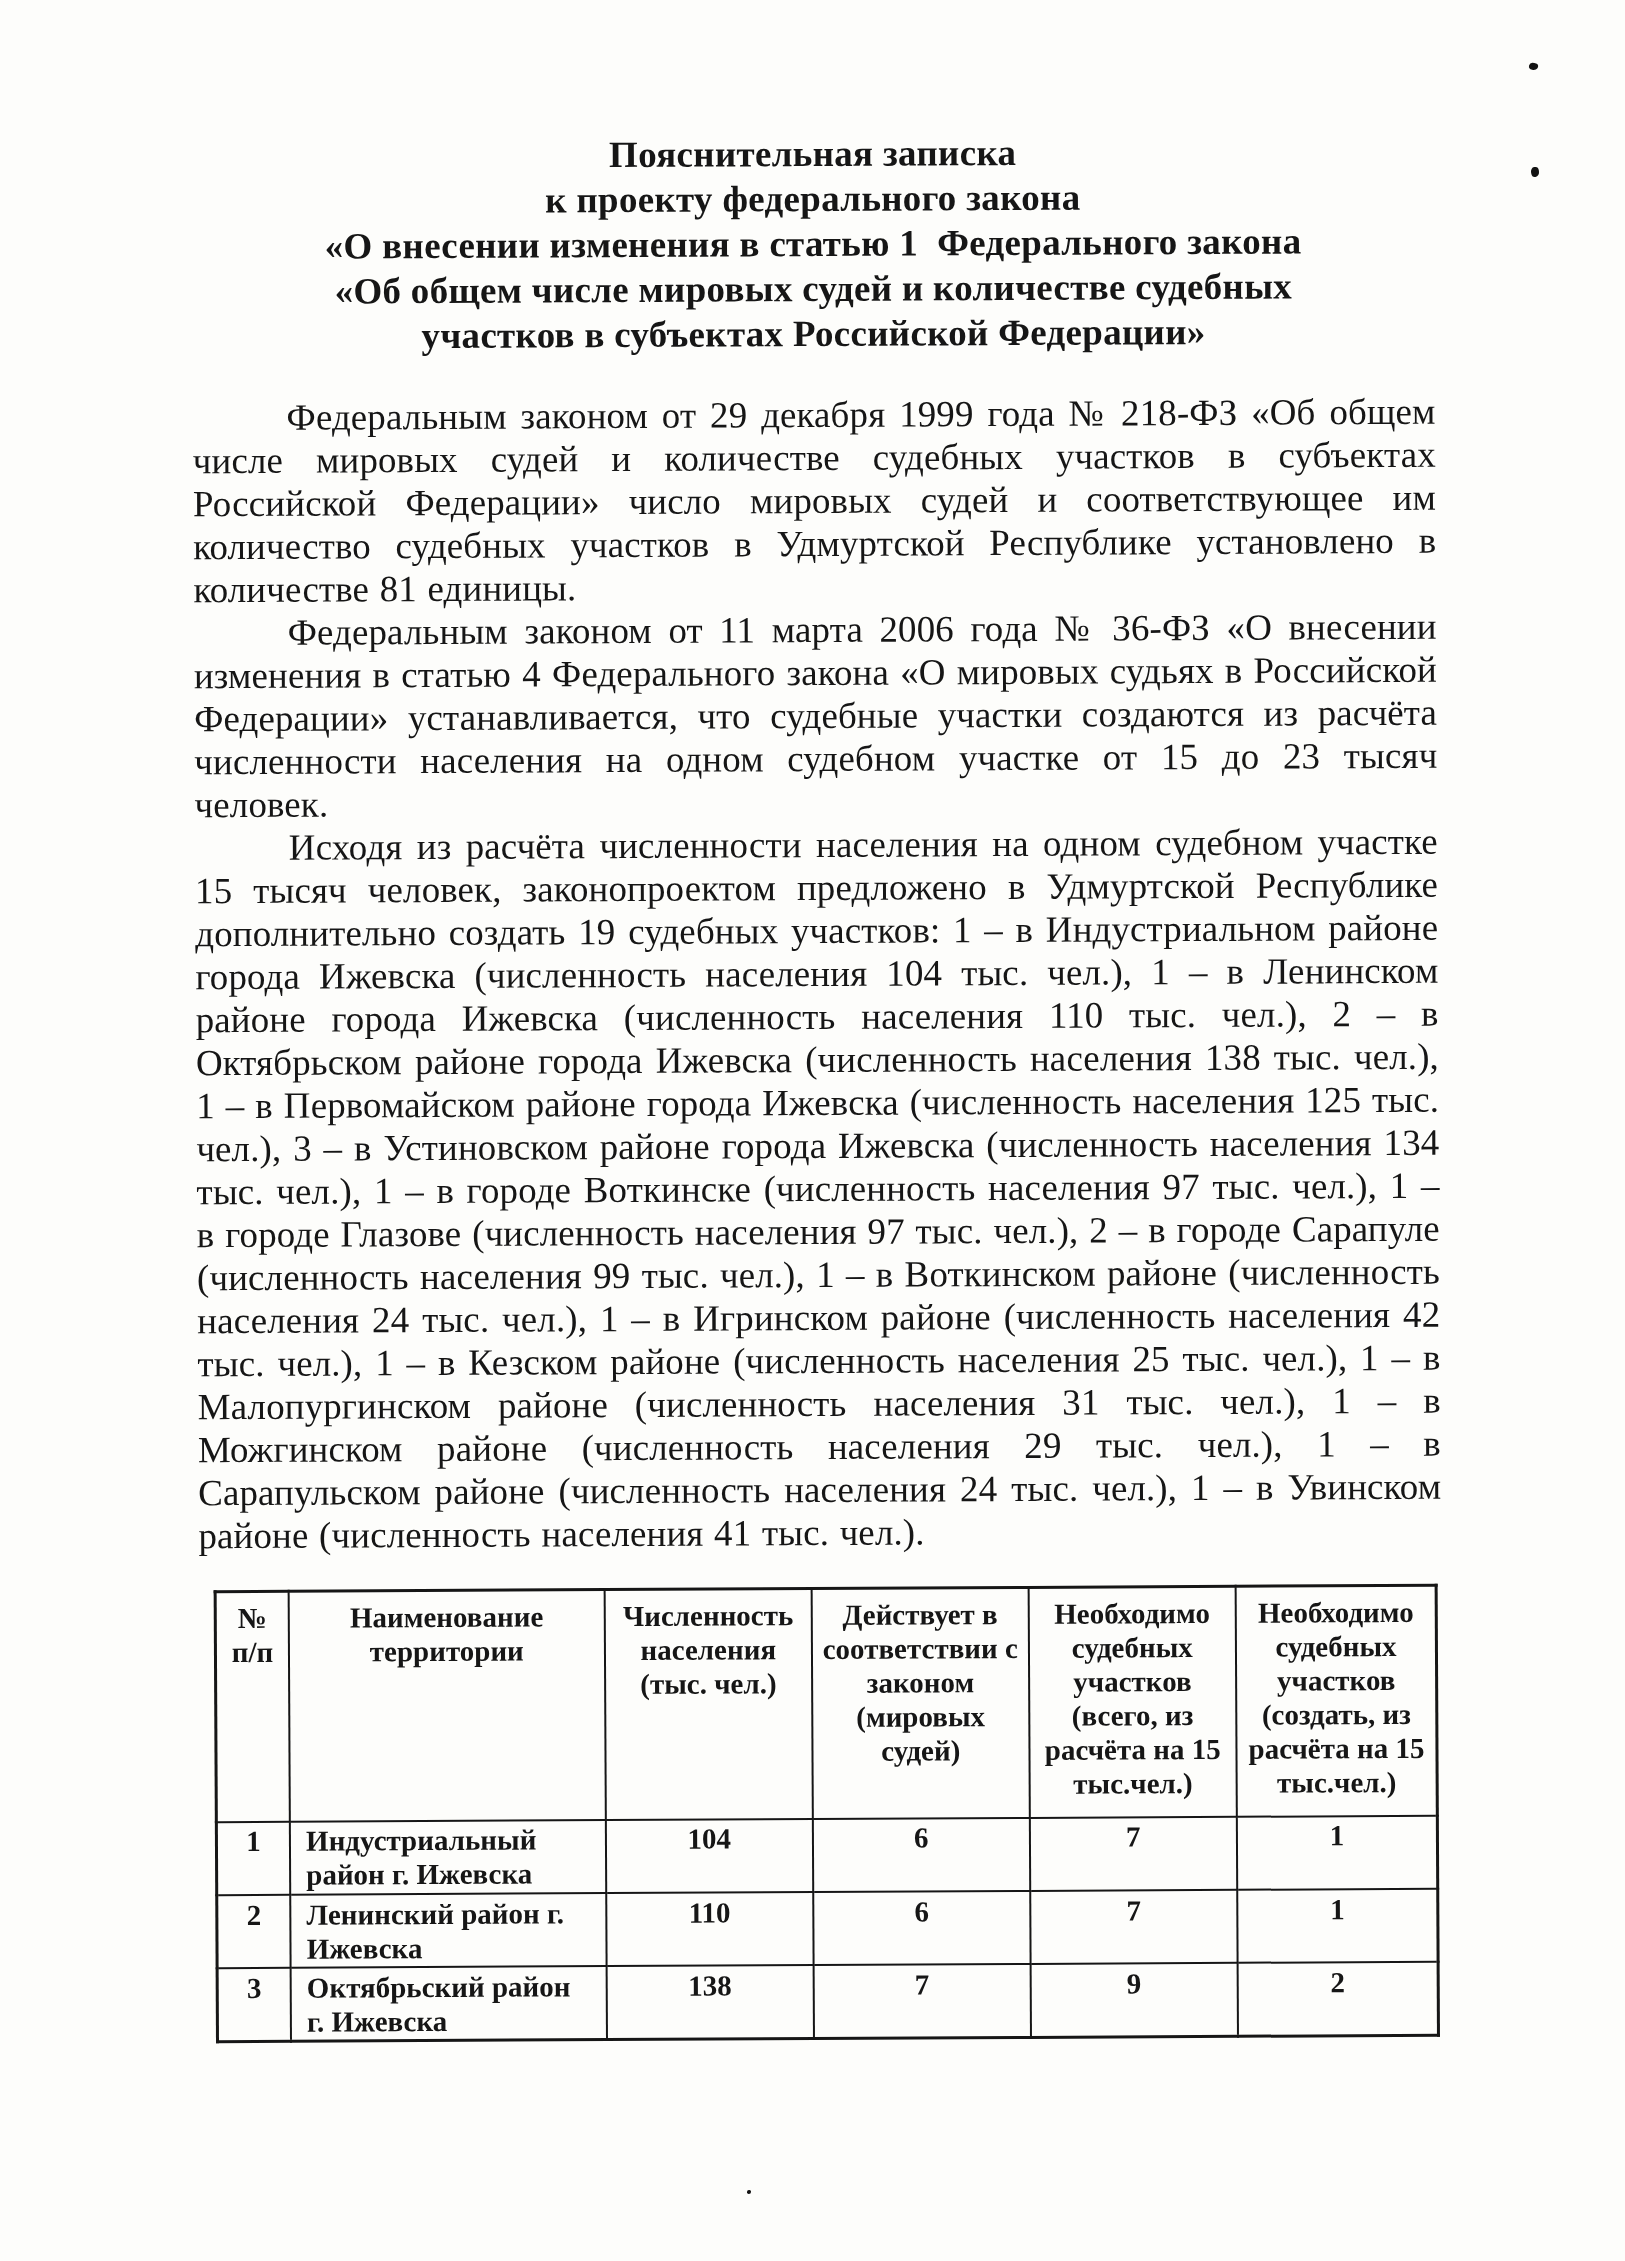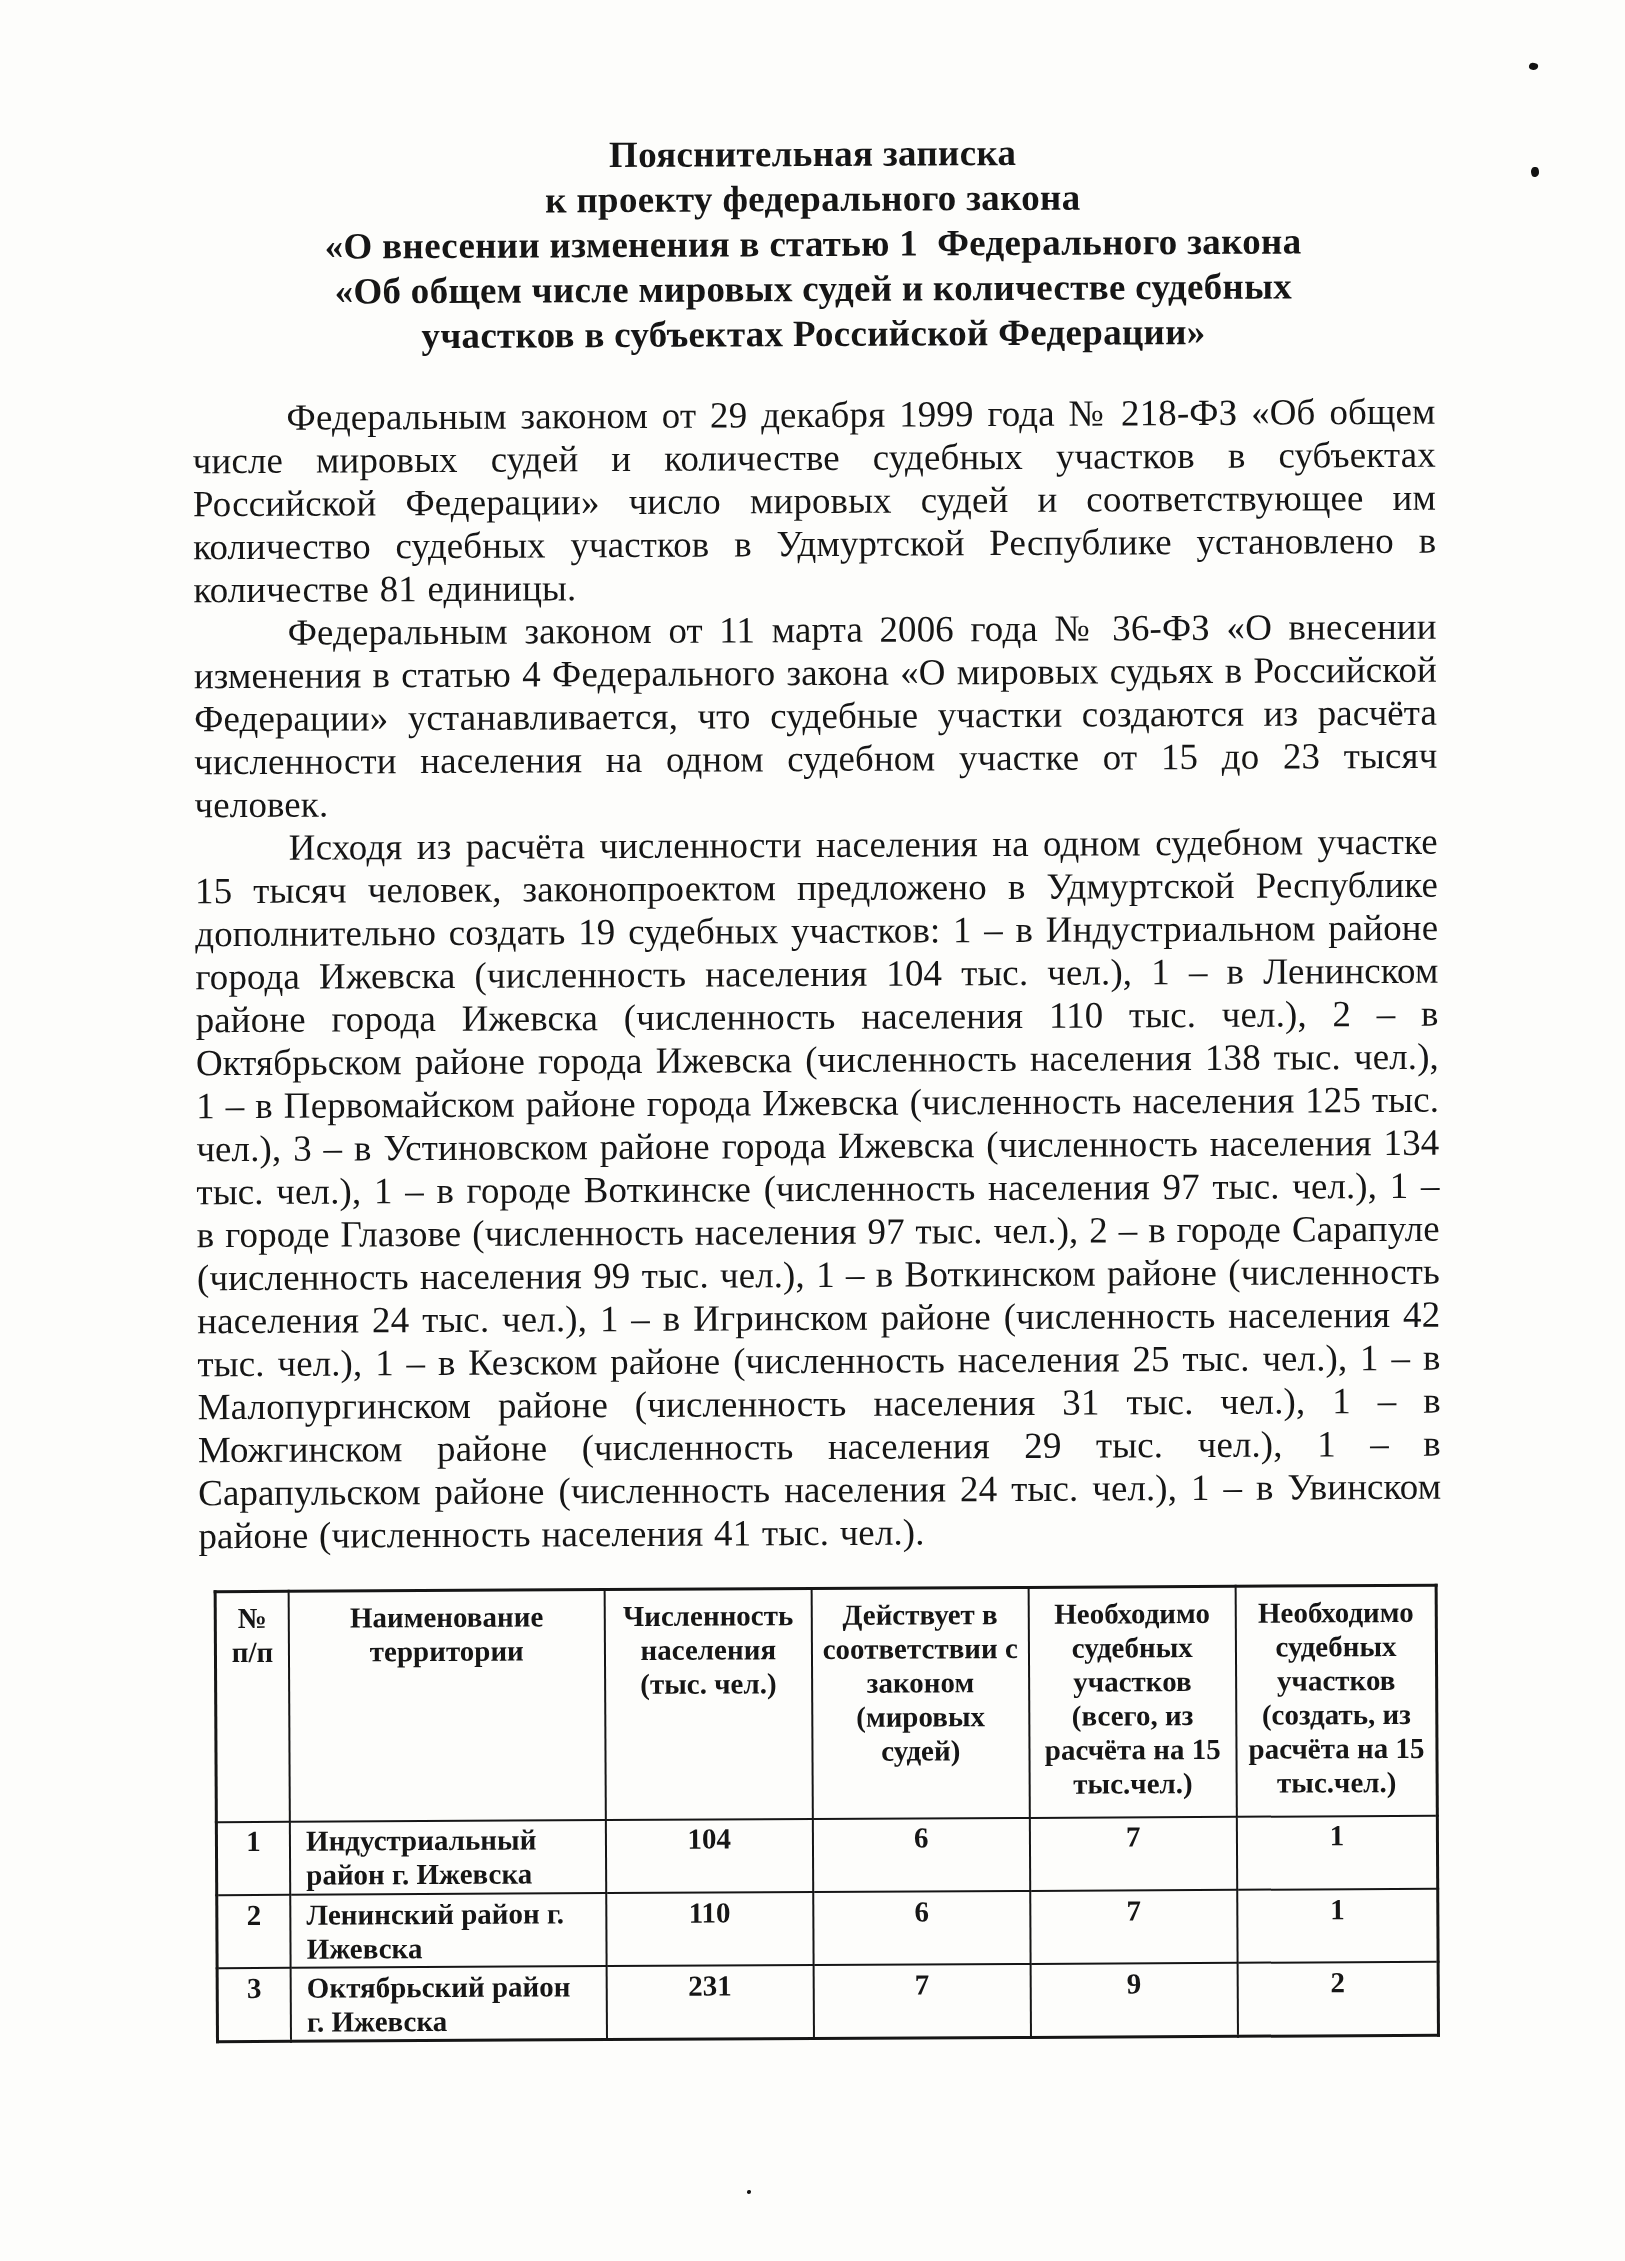--- a/index.html
+++ b/index.html
@@ -149,21 +149,21 @@
           <td>2</td>
           <td class="territory">Ленинский район г. Ижевска</td>
           <td>110</td>
           <td>6</td>
           <td>7</td>
           <td>1</td>
         </tr>
         <tr>
           <td>3</td>
           <td class="territory">Октябрьский район г. Ижевска</td>
-          <td>231</td>
+          <td>138</td>
           <td>7</td>
           <td>9</td>
           <td>2</td>
         </tr>
       </tbody>
     </table>
 
   </div>
 
   <div class="speck s1"></div>

